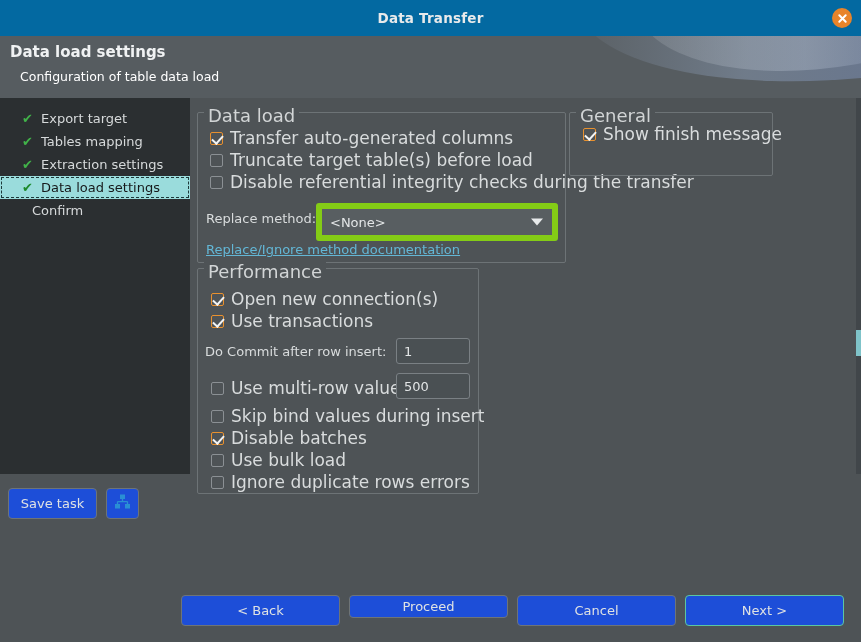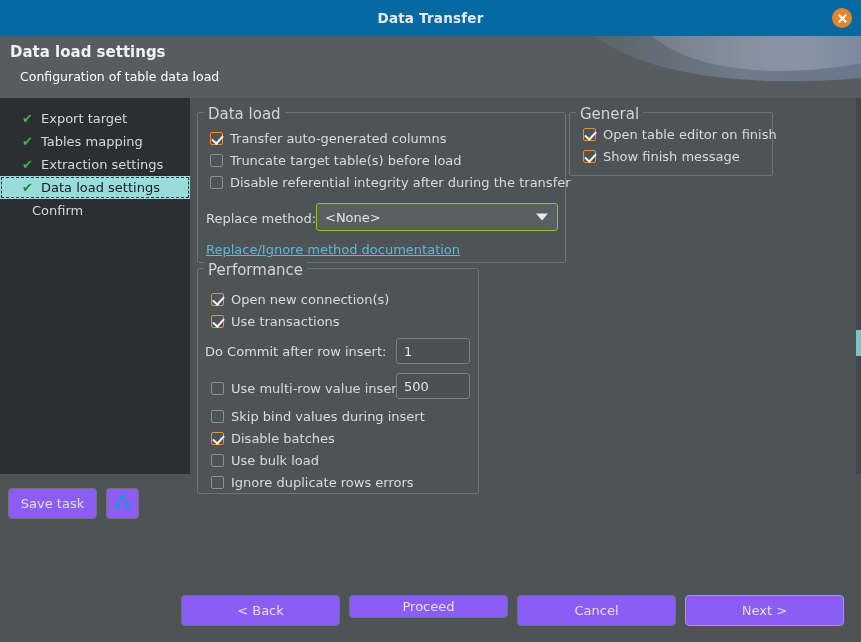--- a/index.html
+++ b/index.html
@@ -127,36 +127,36 @@
   .groupbox {
     position: absolute;
     border: 1px solid #6d7376;
     border-radius: 2px;
   }
   .groupbox > .gb-title {
     position: absolute;
     top: -8px; left: 6px;
     background: #4e5356;
     padding: 0 4px;
-    font-size: 15px;
+    font-size: 18px;
     color: #d2d5d6;
     white-space: nowrap;
   }
 
   #gb-dataload { left: 197px; top: 112px; width: 369px; height: 151px; }
   #gb-general  { left: 569px; top: 112px; width: 204px; height: 64px;  }
   #gb-perf     { left: 197px; top: 268px; width: 282px; height: 226px; }
 
   
   .cbrow {
     display: flex;
     align-items: center;
     cursor: pointer;
     height: 22px;
-    font-size: 13px;
+    font-size: 17px;
     color: #d9dcdd;
     white-space: nowrap;
   }
   .cbox {
     width: 13px; height: 13px;
     border: 1px solid #8b9094;
     border-radius: 2px;
     background: #4e5356;
     margin-right: 7px;
     flex: 0 0 auto;
@@ -172,23 +172,23 @@
     left: 3px; top: 0px;
     width: 5px; height: 9px;
     border: solid #f2f4f5;
     border-width: 0 2px 2px 0;
     transform: rotate(42deg);
   }
 
   
   .combo {
     background: #585e61;
-    border: 1px solid #84cc16;
+    border: 6px solid #84cc16;
     border-radius: 3px;
-    height: 28px;
+    height: 38px;
     display: flex;
     align-items: center;
     padding: 0 8px;
     font-size: 13px;
     color: #e3e6e7;
     cursor: pointer;
     position: relative;
   }
   .combo .arrow {
     position: absolute;
@@ -220,21 +220,21 @@
     text-decoration: underline;
     font-size: 13px;
     cursor: pointer;
   }
 
   
   .plain-label { font-size: 13px; color: #d9dcdd; }
 
   
   .btn {
-    background: #8b5cf6;
+    background: #1d4ed8;
     border: 1px solid #6e7477;
     border-radius: 4px;
     color: #dfe2e3;
     font-size: 13px;
     font-family: inherit;
     display: flex;
     align-items: center;
     justify-content: center;
     cursor: pointer;
   }
@@ -313,41 +313,37 @@
     <div class="cbrow">
       <span class="cbox checked"></span>
       <span>Transfer auto-generated columns</span>
     </div>
     <div class="cbrow">
       <span class="cbox"></span>
       <span>Truncate target table(s) before load</span>
     </div>
     <div class="cbrow">
       <span class="cbox"></span>
-      <span>Disable referential integrity after during the transfer</span>
+      <span>Disable referential integrity checks during the transfer</span>
     </div>
   </div>
 
   <div class="plain-label" style="position:absolute; left:8px; top:98px;">Replace method:</div>
 
   <div class="combo" style="position:absolute; left:118px; top:90px; width:242px;">
     <span>&lt;None&gt;</span>
     <span class="arrow"></span>
   </div>
 
   <div class="dlink" style="position:absolute; left:8px; top:129px;">Replace/Ignore method documentation</div>
 </div>
 
 <div class="groupbox" id="gb-general">
   <div class="gb-title">General</div>
   <div style="position:absolute; left:13px; top:10px;">
-    <div class="cbrow">
-      <span class="cbox checked"></span>
-      <span>Open table editor on finish</span>
-    </div>
     <div class="cbrow">
       <span class="cbox checked"></span>
       <span>Show finish message</span>
     </div>
   </div>
 </div>
 
 <div class="groupbox" id="gb-perf">
   <div class="gb-title">Performance</div>
 

